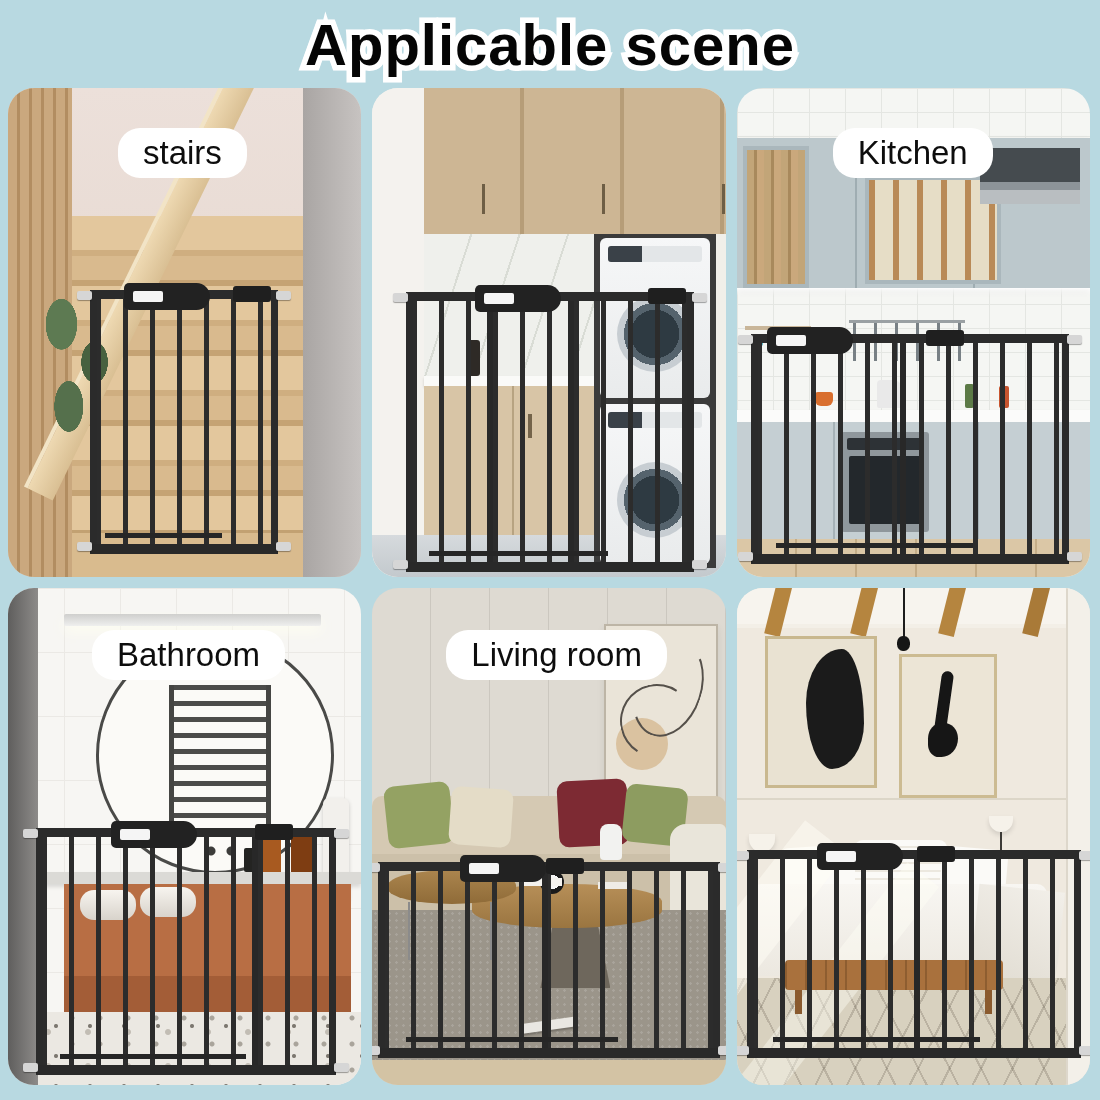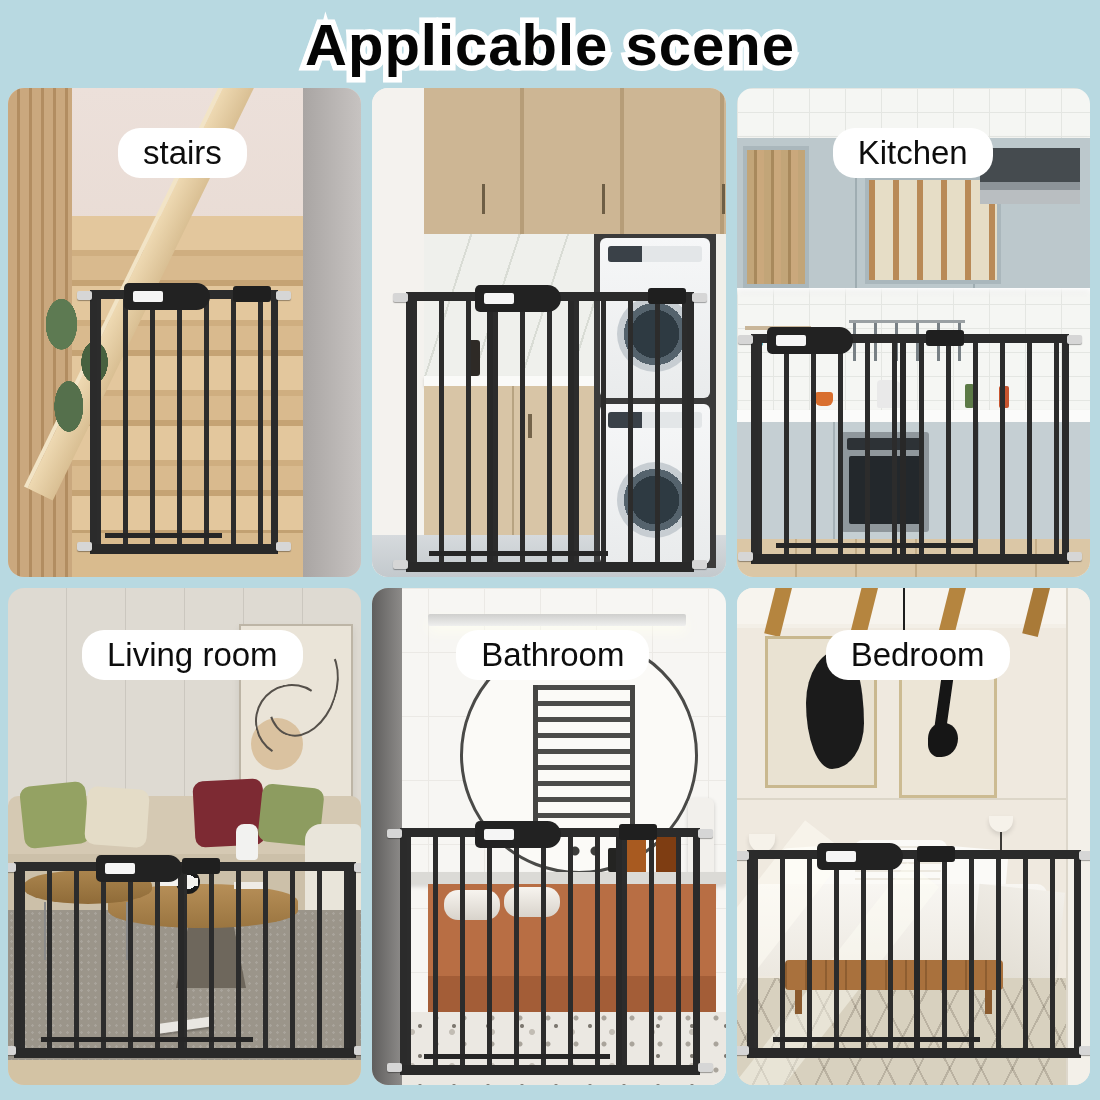--- a/index.html
+++ b/index.html
@@ -17,21 +17,21 @@
     position:absolute;left:0;top:0;color:#fff;
     -webkit-text-stroke:11px #ffffff;
     text-shadow:0 4px #fff,0 -4px #fff,4px 0 #fff,-4px 0 #fff,4px 4px #fff,-4px -4px #fff,4px -4px #fff,-4px 4px #fff;
   }
   .t-main{position:relative;color:#050505;}
   
   .grid{
     display:grid;grid-template-columns:repeat(3,1fr);grid-template-rows:489px 497px;
     gap:11px;padding:0 10px 0 8px;
   }
-  .panel{position:relative;overflow:hidden;border-radius:16px;background:#e8e4de;text-align:center;}
+  .panel{position:relative;overflow:hidden;border-radius:26px;background:#e8e4de;text-align:center;}
   .panel div,.panel span{position:absolute;}
   
   .scene-label{
     z-index:30;background:#ffffff;color:#0d0d0d;
     font-size:33px;line-height:38px;padding:6px 25px;border-radius:22px;
     white-space:nowrap;
   }
   
   .gate{z-index:20;}
   .gate .bars{left:6px;right:6px;top:4px;bottom:6px;
@@ -308,20 +308,53 @@
       <div class="latch" style="left:5%"></div>
       <div class="clamp" style="left:55%"></div>
       <div class="mount m-tl"></div>
       <div class="mount m-tr"></div>
       <div class="mount m-bl"></div>
       <div class="mount m-br"></div>
     </div>
     <span class="scene-label" style="left:96px;top:40px">Kitchen</span>
   </section>
 
+  <section class="panel" id="s4">
+    <div class="lightbar"></div>
+    <div class="mirror">
+      <div class="ladder"></div>
+    </div>
+    <div class="faucet"></div>
+    <div class="towelR"></div>
+    <div class="bottles"></div>
+    <div class="pump"></div>
+    <div class="shelf"></div>
+    <div class="vanity"></div>
+    <div class="roll r1"></div>
+    <div class="roll r2"></div>
+    <div class="floor"></div>
+    <div class="darkL"></div>
+    <div class="gate" style="left:28px;top:240px;width:300px;height:247px">
+      <div class="bars"></div>
+      <div class="post-l"></div>
+      <div class="post-r"></div>
+      <div class="dpost" style="left:72%"></div>
+      <div class="rail-t"></div>
+      <div class="rail-b"></div>
+      <div class="rail-b2"></div>
+      <div class="latch" style="left:25%"></div>
+      <div class="clamp" style="left:73%"></div>
+      <div class="mount m-tl"></div>
+      <div class="mount m-tr"></div>
+      <div class="mount m-bl"></div>
+      <div class="mount m-br"></div>
+    </div>
+    <span class="scene-label" style="left:84px;top:42px">Bathroom</span>
+  </section>
+
   <section class="panel" id="s5">
     <div class="art">
       <div class="circ"></div>
       <div class="arc1"></div>
       <div class="arc2"></div>
     </div>
     <div class="sofaback"></div>
     <div class="pw p1"></div>
     <div class="pw p2"></div>
     <div class="pw p3"></div>
@@ -350,53 +383,20 @@
       <div class="latch" style="left:24%"></div>
       <div class="clamp" style="left:49%"></div>
       <div class="mount m-tl"></div>
       <div class="mount m-tr"></div>
       <div class="mount m-bl"></div>
       <div class="mount m-br"></div>
     </div>
     <span class="scene-label" style="left:74px;top:42px">Living room</span>
   </section>
 
-  <section class="panel" id="s4">
-    <div class="lightbar"></div>
-    <div class="mirror">
-      <div class="ladder"></div>
-    </div>
-    <div class="faucet"></div>
-    <div class="towelR"></div>
-    <div class="bottles"></div>
-    <div class="pump"></div>
-    <div class="shelf"></div>
-    <div class="vanity"></div>
-    <div class="roll r1"></div>
-    <div class="roll r2"></div>
-    <div class="floor"></div>
-    <div class="darkL"></div>
-    <div class="gate" style="left:28px;top:240px;width:300px;height:247px">
-      <div class="bars"></div>
-      <div class="post-l"></div>
-      <div class="post-r"></div>
-      <div class="dpost" style="left:72%"></div>
-      <div class="rail-t"></div>
-      <div class="rail-b"></div>
-      <div class="rail-b2"></div>
-      <div class="latch" style="left:25%"></div>
-      <div class="clamp" style="left:73%"></div>
-      <div class="mount m-tl"></div>
-      <div class="mount m-tr"></div>
-      <div class="mount m-bl"></div>
-      <div class="mount m-br"></div>
-    </div>
-    <span class="scene-label" style="left:84px;top:42px">Bathroom</span>
-  </section>
-
   <section class="panel" id="s6">
     <div class="ceil"></div>
     <div class="bm b1"></div>
     <div class="bm b2"></div>
     <div class="bm b3"></div>
     <div class="bm b4"></div>
     <div class="cord"></div>
     <div class="bulb"></div>
     <div class="f1">
       <div class="blob"></div>
@@ -429,16 +429,15 @@
       <div class="rail-t"></div>
       <div class="rail-b"></div>
       <div class="rail-b2"></div>
       <div class="latch" style="left:21%"></div>
       <div class="clamp" style="left:51%"></div>
       <div class="mount m-tl"></div>
       <div class="mount m-tr"></div>
       <div class="mount m-bl"></div>
       <div class="mount m-br"></div>
     </div>
-    <span class="scene-label" style="left:89px;top:42px">Bedroom</span>
   </section>
 
 </div>
 
 </body></html>

